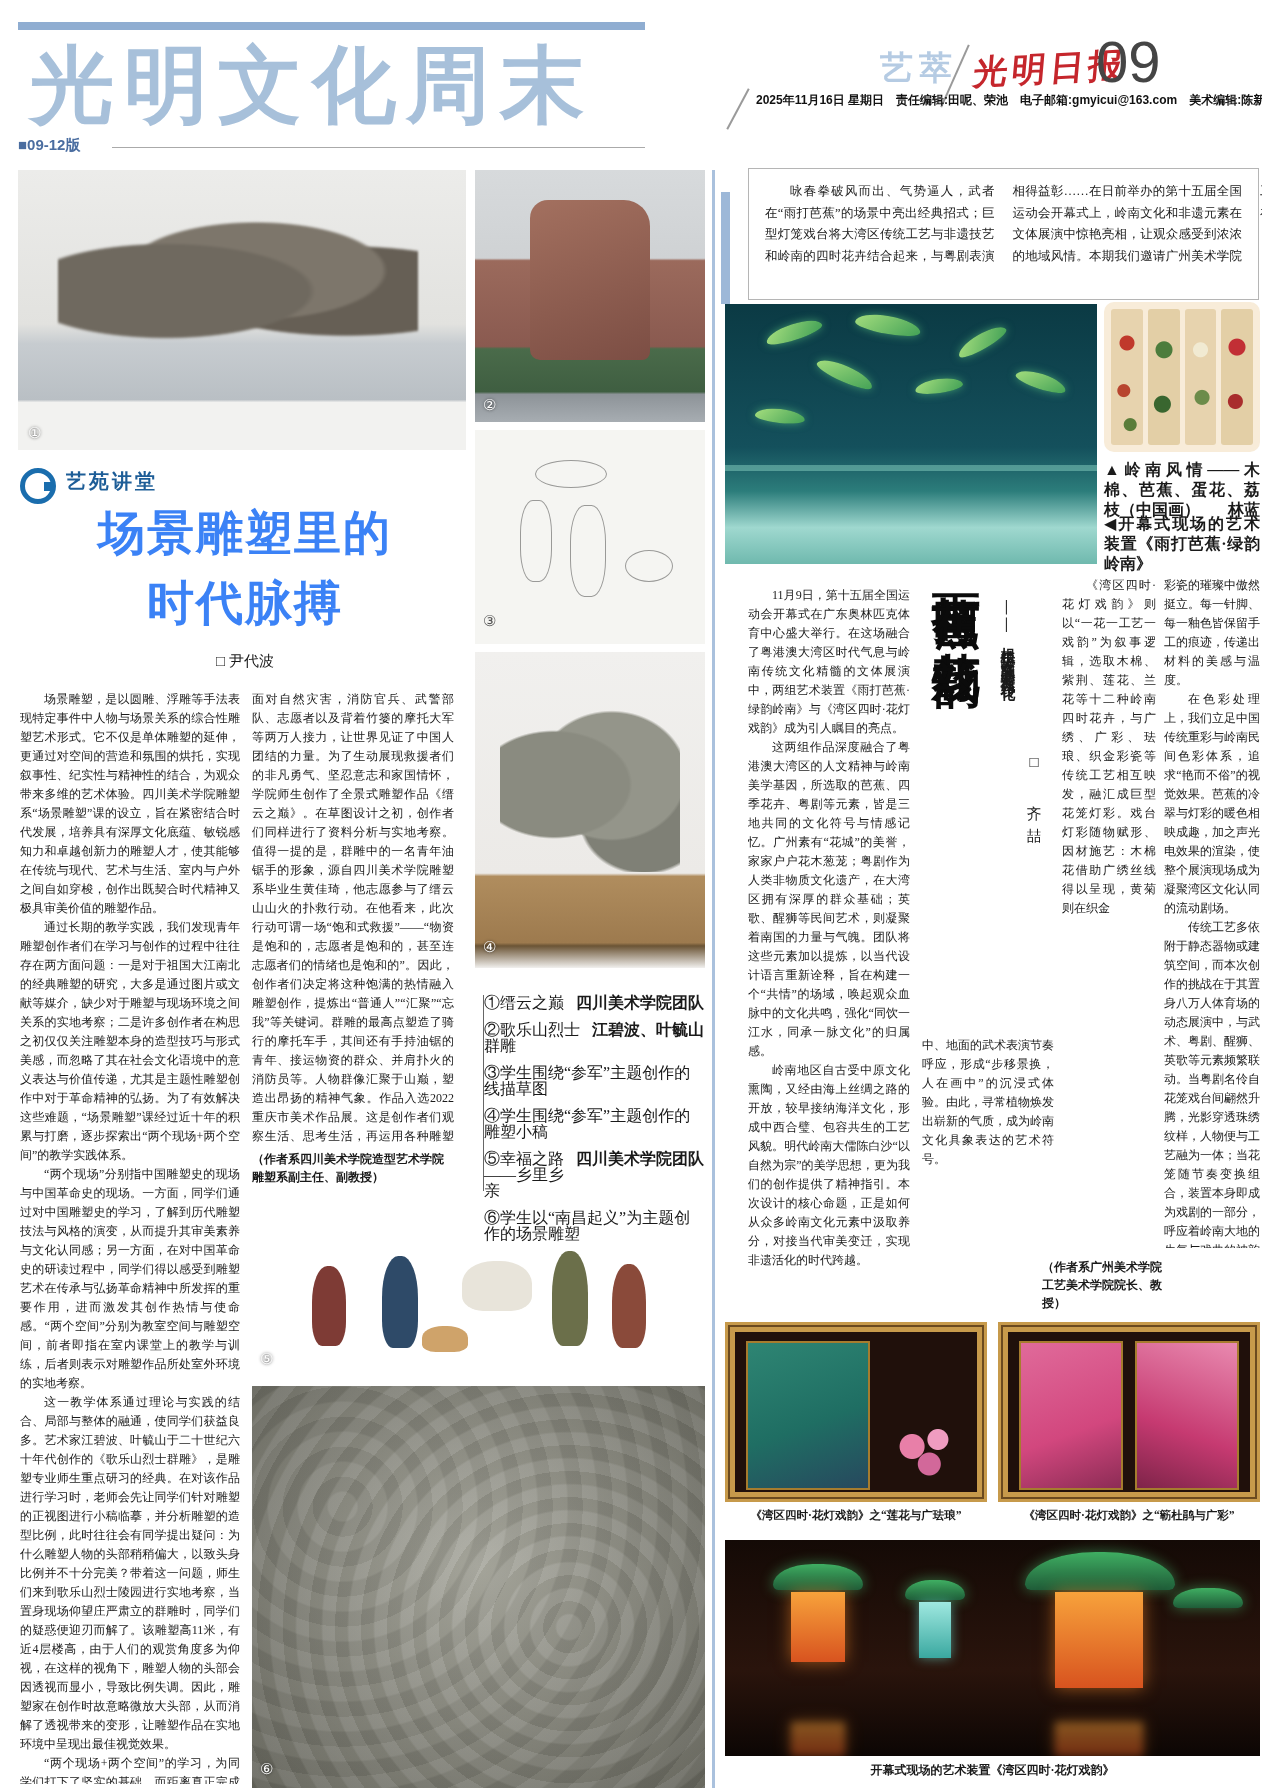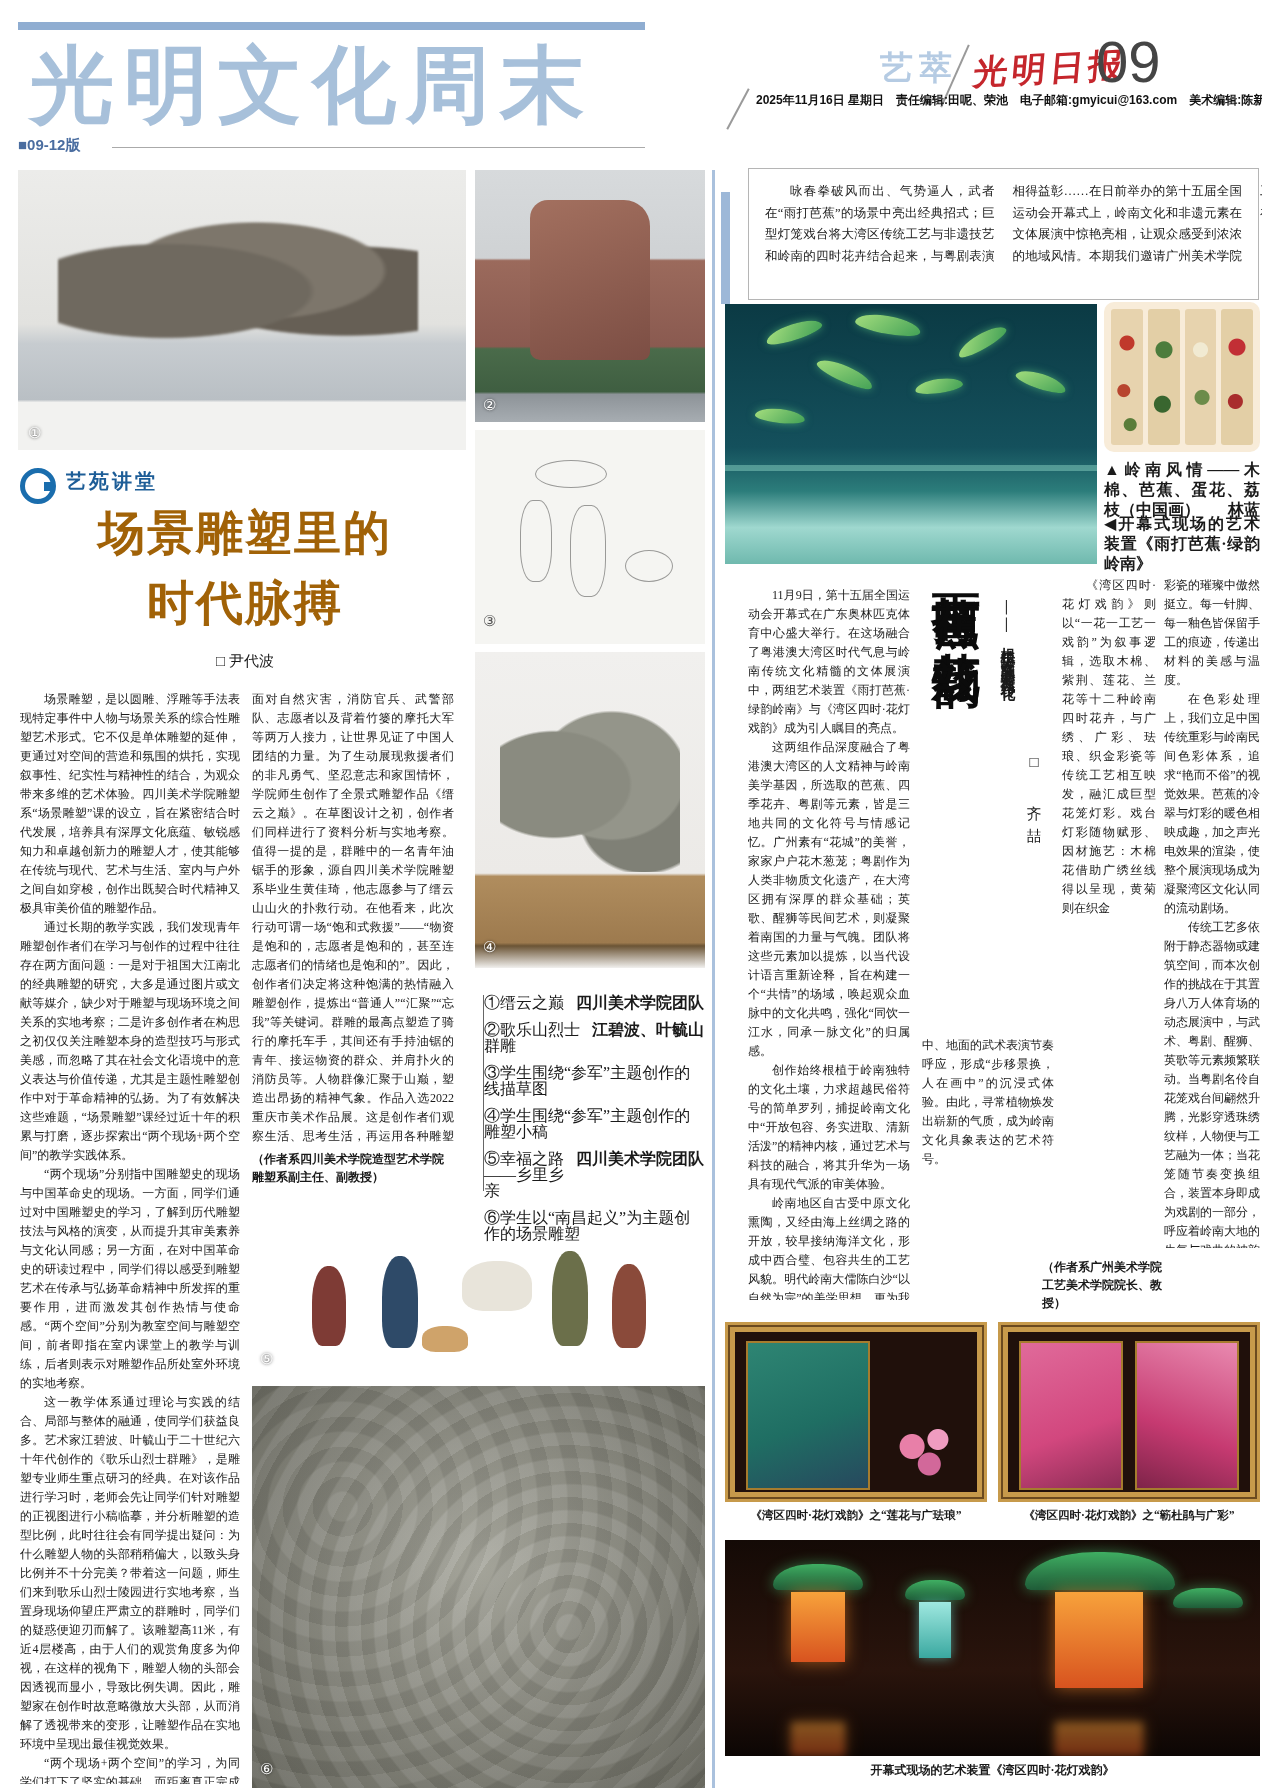--- a/index.html
+++ b/index.html
@@ -29,21 +29,21 @@
   .bodycol{font-size:12px;line-height:19px;text-align:justify;overflow:hidden;}
   .bodycol p{margin:0;text-indent:2em;}
   .cont p:first-child{text-indent:0;}
   .credit{font-weight:700;font-size:12px;line-height:18px;}
   
   .badge-row{left:20px;top:468px;height:34px;display:flex;align-items:flex-start;gap:10px;}
   .glogo{width:26px;height:26px;border-radius:50%;border:5px solid #1a6dad;position:relative;background:#fff;}
   .glogo i{position:absolute;right:-2px;bottom:8px;width:9px;height:9px;background:#1a6dad;}
   .badge-label{font-size:20px;font-weight:700;color:#1d5d97;letter-spacing:3px;}
   .l-title{left:30px;top:500px;width:430px;text-align:center;font-size:47px;font-weight:900;
-           line-height:66px;color:#a16207;letter-spacing:2px;}
+           line-height:66px;color:#3b82f6;letter-spacing:2px;}
   .l-byline{left:30px;top:652px;width:430px;text-align:center;font-size:15px;}
   .l-col1{left:20px;top:690px;width:220px;height:1094px;}
   .l-col2{left:252px;top:690px;width:202px;height:452px;}
   .l-credit{left:252px;top:1150px;width:202px;}
   .cap-box{left:483px;top:995px;width:220px;height:196px;border-left:1px solid #666;
            font-size:16px;}
   .cap-row{display:flex;justify-content:space-between;margin-bottom:11px;line-height:16px;}
   .cap-credit{font-weight:700;white-space:nowrap;margin-left:6px;}
   .num-badge{color:#fff;font-size:15px;text-shadow:0 0 3px rgba(0,0,0,.8);z-index:5;}
   
@@ -262,21 +262,20 @@
   </div>
   <div class="abs cap-kai cap-linnan">
     <span>▲岭南风情——木棉、芭蕉、蛋花、荔枝（中国画）</span>
     <span style="float:right;">林蓝</span>
   </div>
   <div class="abs cap-kai cap-stage">◀开幕式现场的艺术装置《雨打芭蕉·绿韵岭南》</div>
 
   <div class="abs bodycol r-colA">
       <p>11月9日，第十五届全国运动会开幕式在广东奥林匹克体育中心盛大举行。在这场融合了粤港澳大湾区时代气息与岭南传统文化精髓的文体展演中，两组艺术装置《雨打芭蕉·绿韵岭南》与《湾区四时·花灯戏韵》成为引人瞩目的亮点。</p>
       <p>这两组作品深度融合了粤港澳大湾区的人文精神与岭南美学基因，所选取的芭蕉、四季花卉、粤剧等元素，皆是三地共同的文化符号与情感记忆。广州素有“花城”的美誉，家家户户花木葱茏；粤剧作为人类非物质文化遗产，在大湾区拥有深厚的群众基础；英歌、醒狮等民间艺术，则凝聚着南国的力量与气魄。团队将这些元素加以提炼，以当代设计语言重新诠释，旨在构建一个“共情”的场域，唤起观众血脉中的文化共鸣，强化“同饮一江水，同承一脉文化”的归属感。</p>
-      <p>创作始终根植于岭南独特的文化土壤，力求超越民俗符号的简单罗列，捕捉岭南文化中“开放包容、务实进取、清新活泼”的精神内核，通过艺术与科技的融合，将其升华为一场具有现代气派的审美体验。</p>
       <p>岭南地区自古受中原文化熏陶，又经由海上丝绸之路的开放，较早接纳海洋文化，形成中西合璧、包容共生的工艺风貌。明代岭南大儒陈白沙“以自然为宗”的美学思想，更为我们的创作提供了精神指引。本次设计的核心命题，正是如何从众多岭南文化元素中汲取养分，对接当代审美变迁，实现非遗活化的时代跨越。</p>
     </div>
 
   <div class="abs v-title">雨打芭蕉　花灯戏韵</div>
   <div class="abs v-subtitle">——根植于岭南文脉的非遗当代转化</div>
   <div class="abs v-byline">□　齐　喆</div>
 
   <div class="abs bodycol cont r-colM">
       <p>中、地面的武术表演节奏呼应，形成“步移景换，人在画中”的沉浸式体验。由此，寻常植物焕发出崭新的气质，成为岭南文化具象表达的艺术符号。</p>
     </div>

